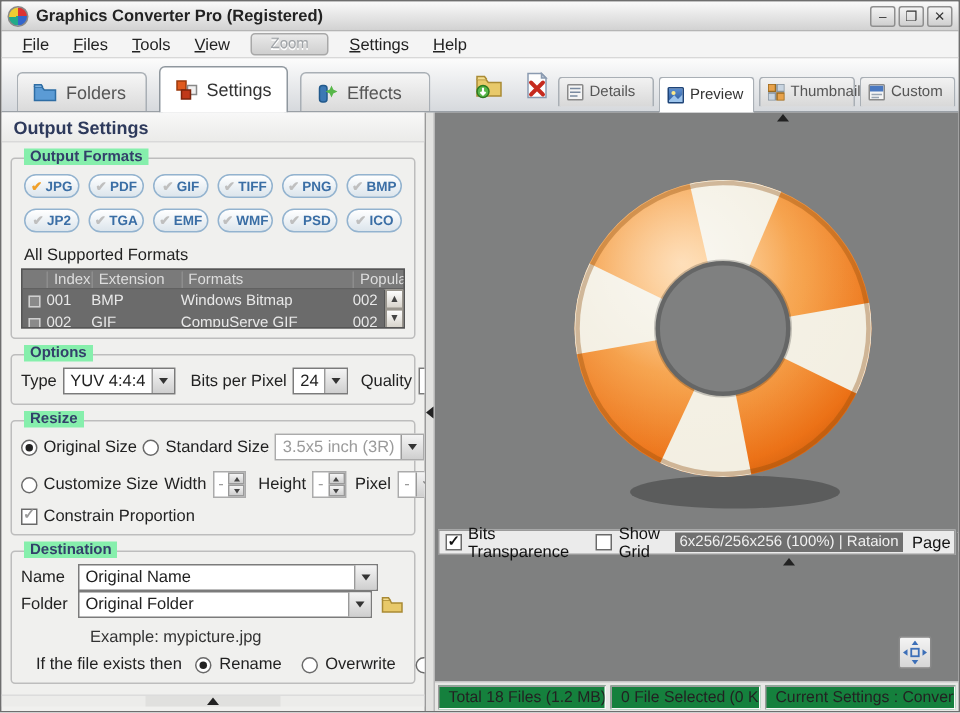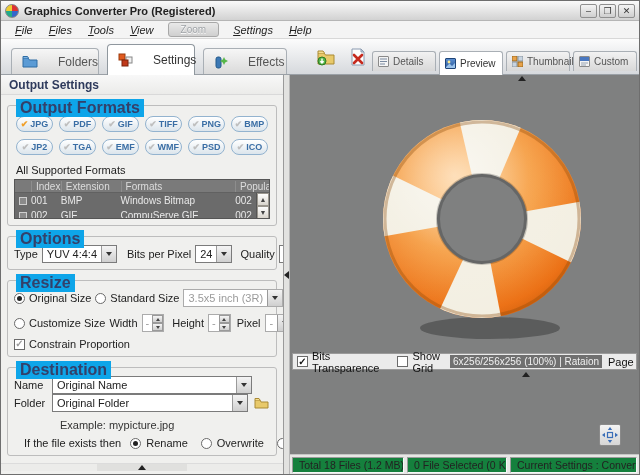--- a/index.html
+++ b/index.html
@@ -14,30 +14,30 @@
               background:conic-gradient(#d33 0 25%, #36c 25% 50%, #2a8 50% 75%, #ec3 75% 100%);
               border:1px solid #888; margin-right:5px; flex:none;}
   .title { font-size:11px; font-weight:bold; color:#222; }
   .win-btns { margin-left:auto; display:flex; gap:2px; }
   .wbtn { width:17px; height:14px; background:linear-gradient(#f4f4f4,#cfcfcf); border:1px solid #8f8f8f;
           border-radius:2px; font-size:9px; line-height:12px; text-align:center; color:#333; }
 
   
   .menubar { height:18px; background:#f4f4f4; border-bottom:1px solid #d8d8d8; display:flex;
              align-items:center; padding-left:6px; flex:none;}
-  .menu-item { display:inline-block; font-size:11px; color:#222; padding:1px 8px;font-style:italic; }
+  .menu-item { display:inline-block; font-size:11px; color:#222; padding:1px 8px; }
   .menu-item::first-letter { text-decoration:underline; }
   .menu-zoom { display:inline-block; font-size:10px; color:#a0a4a8; text-shadow:0 1px 0 #fff;
                background:linear-gradient(#e9e9e9,#cfcfcf); border:1px solid #a8a8a8; border-radius:3px;
                padding:1px 12px; margin:0 6px; }
 
   
   .toolbar { height:36px; background:linear-gradient(#fcfcfc,#d6d9dd); border-bottom:1px solid #9aa0a6;
              display:flex; align-items:flex-end; padding:0 2px; flex:none; position:relative;}
-  .big-tab { height:26px; width:88px; margin-left:8px; display:flex; align-items:center; gap:20px;
+  .big-tab { height:26px; width:88px; margin-left:8px; display:flex; align-items:center; gap:6px;
              padding-left:10px; font-size:12px; color:#555; background:linear-gradient(#f6f6f6,#dadada);
              border:1px solid #a9afb5; border-bottom:none; border-radius:4px 4px 0 0; }
   .big-tab.active { height:31px; background:#fff; color:#333; border-color:#8f979e; margin-bottom:-1px; z-index:2;}
   .tool-icons { display:flex; gap:10px; margin-left:28px; margin-bottom:6px; }
   .tool-icon { width:22px; height:22px; display:flex; align-items:center; justify-content:center; }
   .view-tabs { margin-left:auto; display:flex; }
   .view-tab { height:20px; width:64px; display:flex; align-items:center; gap:4px; padding-left:5px;
               font-size:10px; color:#555; background:linear-gradient(#f2f2f2,#d8d8d8);
               border:1px solid #a9afb5; border-bottom:none; border-radius:3px 3px 0 0; margin-left:3px;}
   .view-tab.active { height:24px; background:#fff; color:#333; margin-bottom:-1px; z-index:2;}
@@ -51,22 +51,22 @@
                 display:flex; align-items:center; justify-content:center; }
   .tri-left { width:0; height:0; border-top:4px solid transparent; border-bottom:4px solid transparent;
               border-right:5px solid #222; }
   .tri-up { width:0; height:0; border-left:4px solid transparent; border-right:4px solid transparent;
             border-bottom:5px solid #222; }
 
   .panel-title { height:20px; line-height:20px; padding-left:8px; font-size:12px; font-weight:bold;
                  color:#2e3a5c; background:linear-gradient(#f8f8f8,#ebebe9); border-bottom:1px solid #d9d9d9; }
 
   .group { position:relative; border:1px solid #bdbdbd; border-radius:3px; margin:10px 6px 0 6px; padding:8px 6px 6px 6px; }
-  .group .caption { position:absolute; top:-7px; left:8px; background:#0ea5e9; padding:0 4px;
-                    font-size:16px; font-weight:bold; color:#33406a; }
+  .group .caption { position:absolute; top:-7px; left:8px; background:#86efac; padding:0 4px;
+                    font-size:10px; font-weight:bold; color:#33406a; }
 
   .fmt-grid { display:grid; grid-template-columns:repeat(6,1fr); gap:7px 6px; padding:2px 2px; }
   .fmt-btn { height:16px; border:1px solid #93b3cf; border-radius:8px; background:linear-gradient(#ffffff,#dce5ec);
              font-size:9px; font-weight:bold; color:#3a6ea5; display:flex; align-items:center; justify-content:center; gap:2px;}
   .fmt-check { color:#bfbfbf; font-size:9px; }
   .fmt-btn.checked .fmt-check { color:#f0a02a; }
 
   .supported-label { font-size:11px; color:#222; margin:7px 0 3px 2px; }
   .fmt-table { background:#6b6b6b; border:1px solid #555; height:40px; overflow:hidden; position:relative;
                font-size:10px; color:#e8e8e8; }

